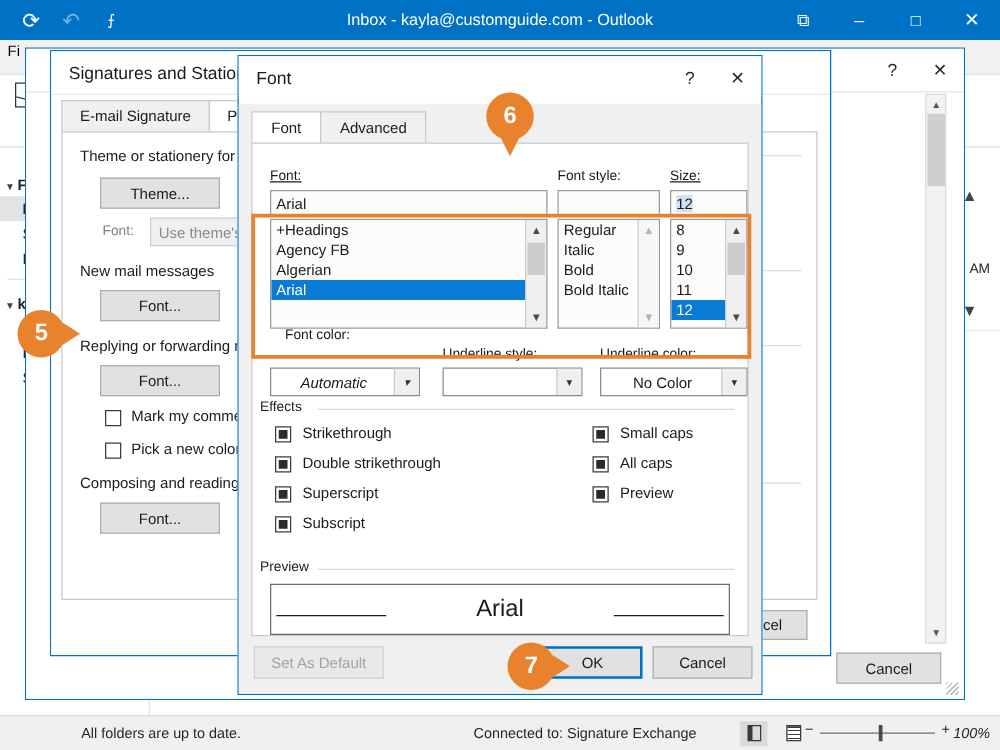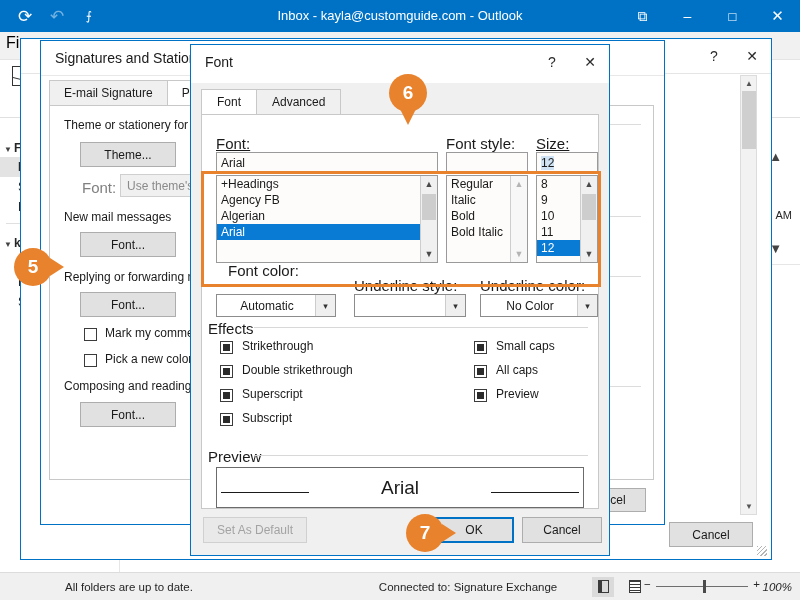--- a/index.html
+++ b/index.html
@@ -33,21 +33,21 @@
   }
   .win-ctrls { position:absolute; right:0; top:0; height:32px; display:flex; }
   .win-btn { width:45px; height:32px; display:flex; align-items:center; justify-content:center; color:#fff; }
 
   
   .ribbon-bar {
     position:absolute; left:0; top:32px; width:800px; height:28px;
     background:#f1f1f1; border-bottom:1px solid #e4e4e4;
   }
   .file-tab {
-    position:absolute; left:6px; top:34px; font-size:16px; color:#000000;
+    position:absolute; left:6px; top:34px; font-size:12px; color:#000000;
   }
   .ribbon-body {
     position:absolute; left:0; top:60px; width:800px; height:58px;
     background:#fff; border-bottom:1px solid #e0e0e0;
   }
   .newmail-icon {
     position:absolute; left:12px; top:66px; width:28px; height:20px;
     border:1px solid #333; background:#fff;
   }
   .newmail-icon:after {
@@ -176,21 +176,21 @@
     background:#fff; border:1px solid #c8c8c8;
   }
   .fbtns { position:absolute; left:0; right:0; bottom:0; height:46px; }
 
   
   .hl-box {
     position:absolute; border:3px solid #e8822c; background:transparent;
     pointer-events:none;
   }
 
-  .lbl { position:absolute; font-size:15px; color:#1a1a1a; }
+  .lbl { position:absolute; font-size:11px; color:#1a1a1a; }
   .u { text-decoration:underline; }
 
   .textinput {
     position:absolute; background:#fdfcfa; border:1px solid #9a9a9a;
     font-size:12px; display:flex; align-items:center; padding-left:4px;
   }
   .listbox {
     position:absolute; background:#fdfcfa; border:1px solid #9a9a9a; overflow:hidden;
   }
   .listbox .items { position:absolute; left:0; top:0; right:17px; }
@@ -474,21 +474,21 @@
         <div class="scrollv">
           <div class="sv-arrow up">▲</div>
           <div class="sv-thumb" style="top:18px; height:26px;"></div>
           <div class="sv-arrow dn">▼</div>
         </div>
       </div>
 
       <div class="lbl" style="left:26px; top:147px;">
         <span>Font color:</span>
       </div>
-      <div class="fcombo" style="left:14px; top:179px; width:120px;">
+      <div class="fcombo" style="left:14px; top:179px; width:120px;font-style:italic;">
         <span style="margin-right:18px;">Automatic</span>
         <span class="arw">▾</span>
       </div>
 
       <div class="lbl" style="left:152px; top:162px;">
         <span>Underline style:</span>
       </div>
       <div class="fcombo" style="left:152px; top:179px; width:112px;">
         <span style="margin-right:18px;"></span>
         <span class="arw">▾</span>

